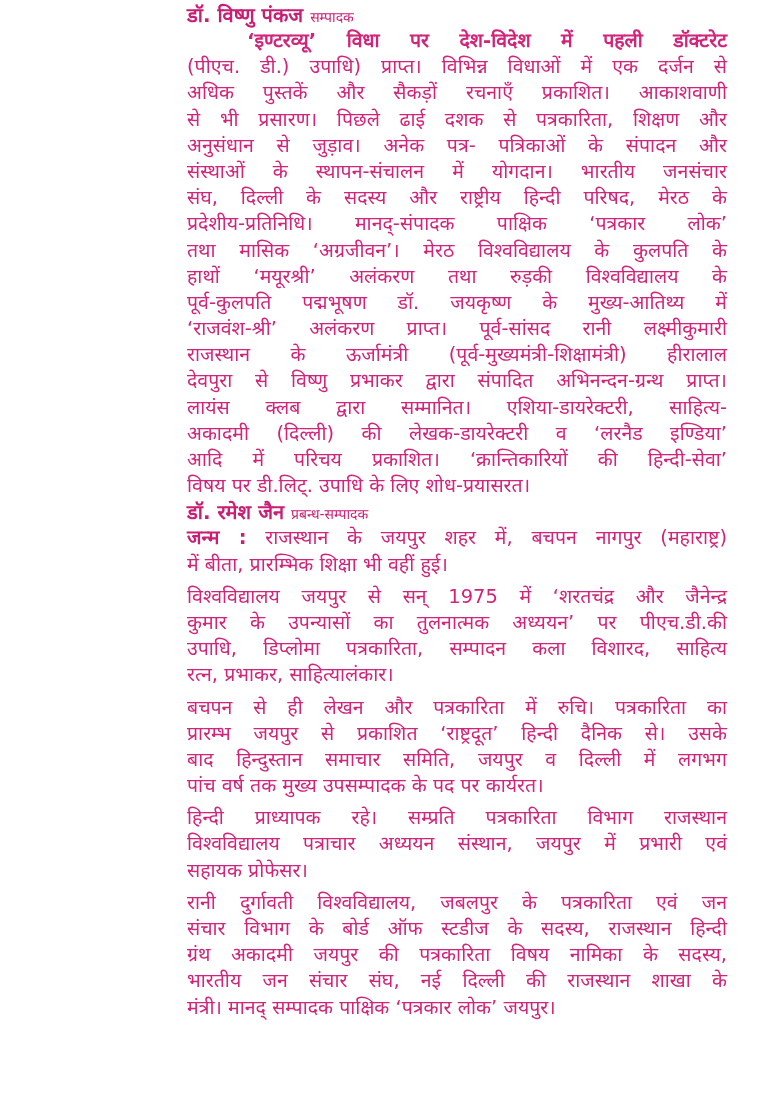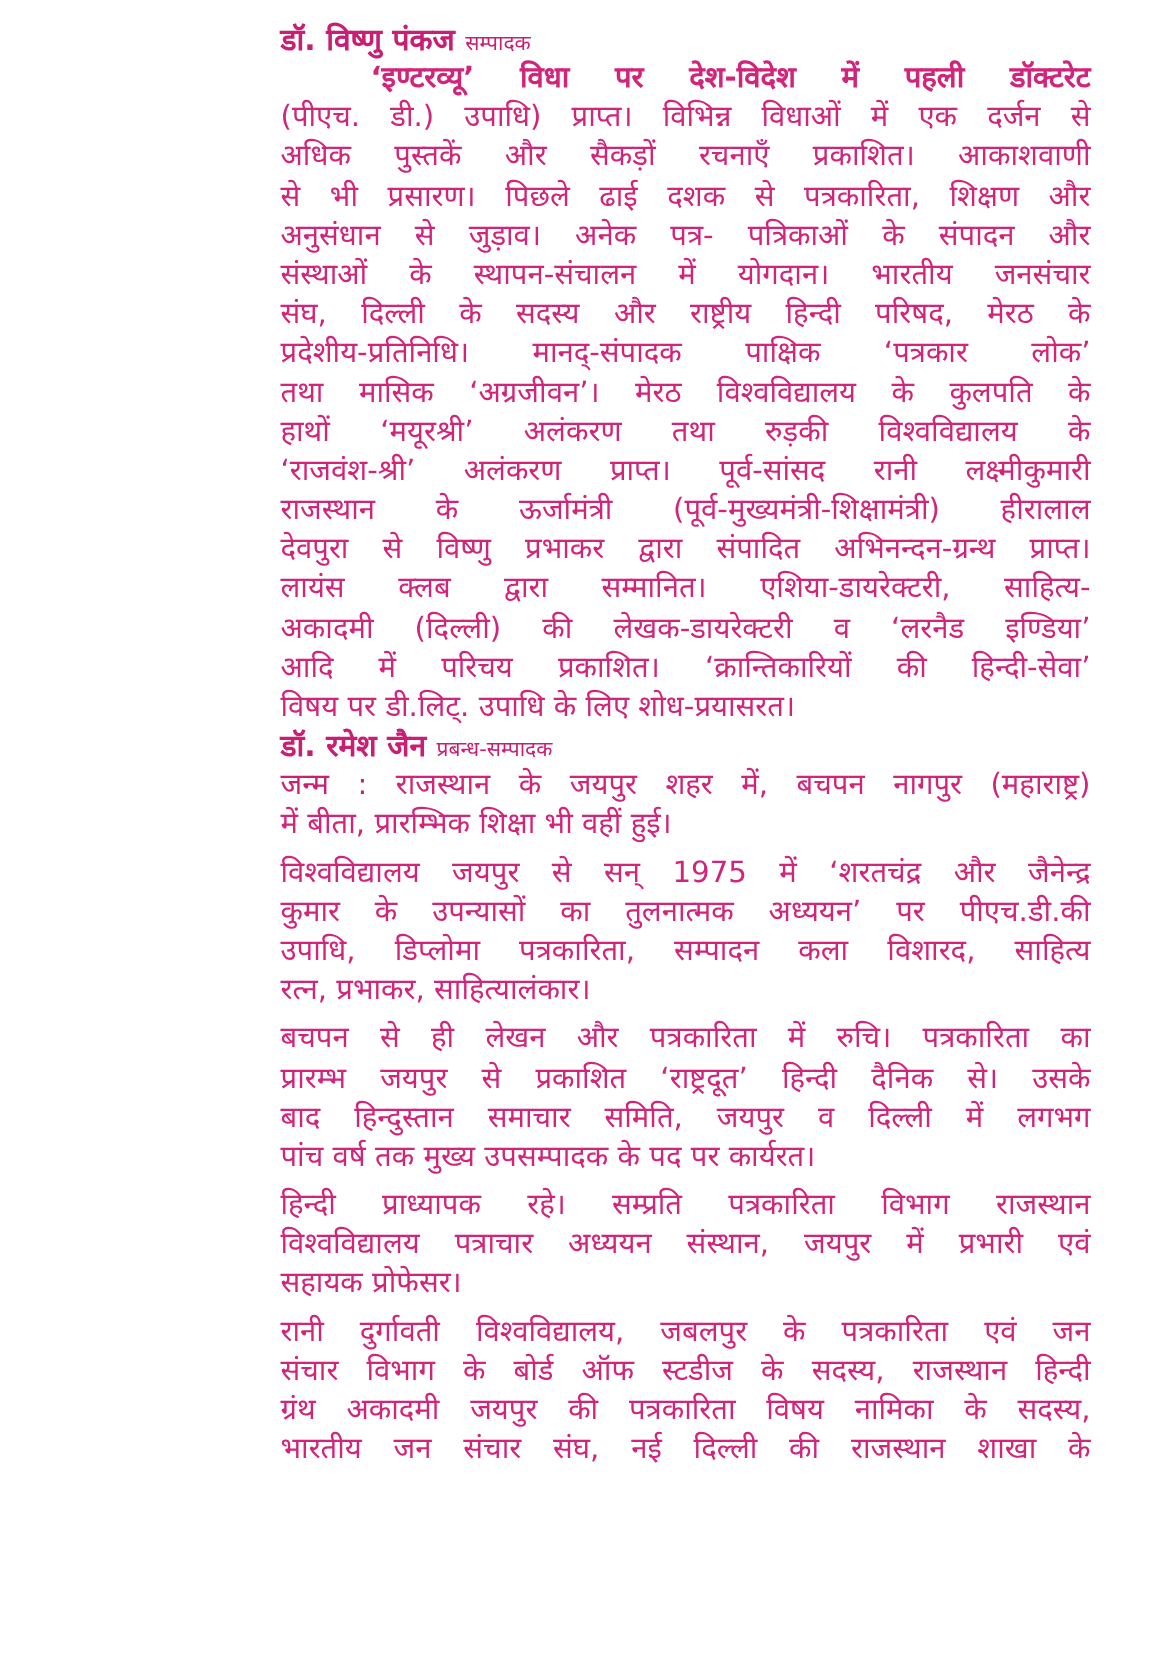--- a/index.html
+++ b/index.html
@@ -1,23 +1,23 @@
 <!DOCTYPE html>
 <html><head>
 <meta charset="utf-8">
 <style>
   html, body { margin: 0; padding: 0; background: #ffffff; }
   body { width: 780px; height: 1108px; position: relative; overflow: hidden; font-family: "DejaVu Sans", sans-serif; color: #d0257a; }
-  .col { position: absolute; left: 187px; top: 13px; width: 540px; }
+  .col { position: absolute; left: 187px; top: 2px; width: 540px; }
   .line { font-size: 19.5px; line-height: 26.2px; white-space: nowrap; text-align: justify; text-align-last: justify; height: 26.2px; overflow: visible; }
   .line.last { text-align-last: left; }
   .head { font-size: 20px; line-height: 26px; height: 26px; white-space: nowrap; font-weight: bold; color: #c81e73; }
   .head .role { font-weight: normal; font-size: 14px; }
   .indent { padding-left: 60px; font-weight: bold; }
-  .label { font-weight: normal; color: #c81e73; }
+  .label { font-weight: bold; color: #c81e73; }
   .gap { height: 6px; }
 </style>
 </head>
 <body>
 
 <div class="col">
   <div class="head">
     <span>डॉ. विष्णु पंकज</span>
     <span class="role">सम्पादक</span>
   </div>
@@ -25,20 +25,21 @@
     <div class="line indent">‘इण्टरव्यू’ विधा पर देश-विदेश में पहली डॉक्टरेट</div>
     <div class="line">(पीएच. डी.) उपाधि) प्राप्त। विभिन्न विधाओं में एक दर्जन से</div>
     <div class="line">अधिक पुस्तकें और सैकड़ों रचनाएँ प्रकाशित। आकाशवाणी</div>
     <div class="line">से भी प्रसारण। पिछले ढाई दशक से पत्रकारिता, शिक्षण और</div>
     <div class="line">अनुसंधान से जुड़ाव। अनेक पत्र- पत्रिकाओं के संपादन और</div>
     <div class="line">संस्थाओं के स्थापन-संचालन में योगदान। भारतीय जनसंचार</div>
     <div class="line">संघ, दिल्ली के सदस्य और राष्ट्रीय हिन्दी परिषद, मेरठ के</div>
     <div class="line">प्रदेशीय-प्रतिनिधि। मानद्-संपादक पाक्षिक ‘पत्रकार लोक’</div>
     <div class="line">तथा मासिक ‘अग्रजीवन’। मेरठ विश्वविद्यालय के कुलपति के</div>
     <div class="line">हाथों ‘मयूरश्री’ अलंकरण तथा रुड़की विश्वविद्यालय के</div>
+    <div class="line">पूर्व-कुलपति पद्मभूषण डॉ. जयकृष्ण के मुख्य-आतिथ्य में</div>
     <div class="line">‘राजवंश-श्री’ अलंकरण प्राप्त। पूर्व-सांसद रानी लक्ष्मीकुमारी</div>
     <div class="line">राजस्थान के ऊर्जामंत्री (पूर्व-मुख्यमंत्री-शिक्षामंत्री) हीरालाल</div>
     <div class="line">देवपुरा से विष्णु प्रभाकर द्वारा संपादित अभिनन्दन-ग्रन्थ प्राप्त।</div>
     <div class="line">लायंस क्लब द्वारा सम्मानित। एशिया-डायरेक्टरी, साहित्य-</div>
     <div class="line">अकादमी (दिल्ली) की लेखक-डायरेक्टरी व ‘लरनैड इण्डिया’</div>
     <div class="line">आदि में परिचय प्रकाशित। ‘क्रान्तिकारियों की हिन्दी-सेवा’</div>
     <div class="line last">विषय पर डी.लिट्. उपाधि के लिए शोध-प्रयासरत।</div>
   </div>
 
   <div class="head">
@@ -69,14 +70,15 @@
     <div class="line">हिन्दी प्राध्यापक रहे। सम्प्रति पत्रकारिता विभाग राजस्थान</div>
     <div class="line">विश्वविद्यालय पत्राचार अध्ययन संस्थान, जयपुर में प्रभारी एवं</div>
     <div class="line last">सहायक प्रोफेसर।</div>
   </div>
   <div class="gap"></div>
   <div>
     <div class="line">रानी दुर्गावती विश्वविद्यालय, जबलपुर के पत्रकारिता एवं जन</div>
     <div class="line">संचार विभाग के बोर्ड ऑफ स्टडीज के सदस्य, राजस्थान हिन्दी</div>
     <div class="line">ग्रंथ अकादमी जयपुर की पत्रकारिता विषय नामिका के सदस्य,</div>
     <div class="line">भारतीय जन संचार संघ, नई दिल्ली की राजस्थान शाखा के</div>
+    <div class="line last">मंत्री। मानद् सम्पादक पाक्षिक ‘पत्रकार लोक’ जयपुर।</div>
   </div>
 </div>
 
 </body></html>

